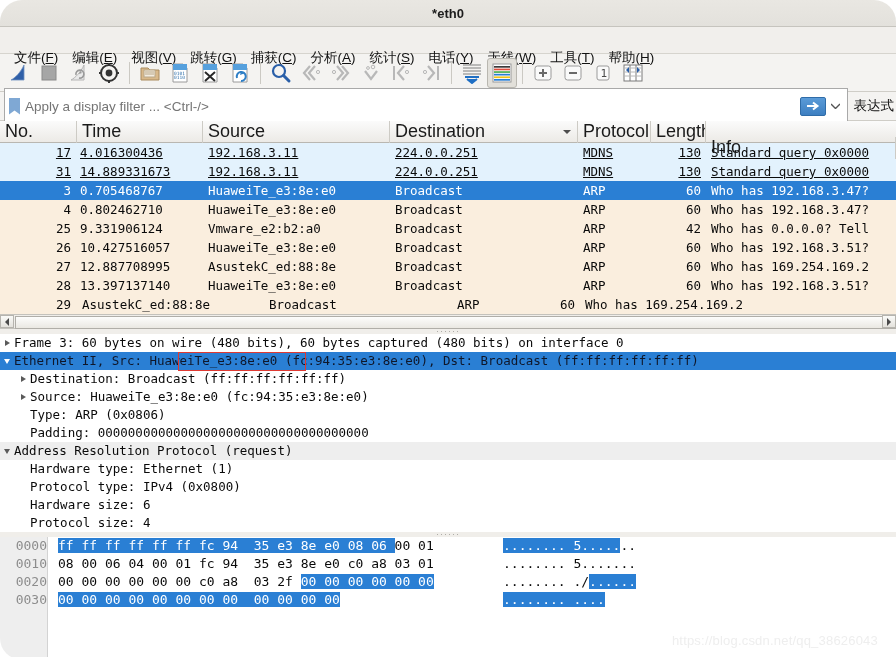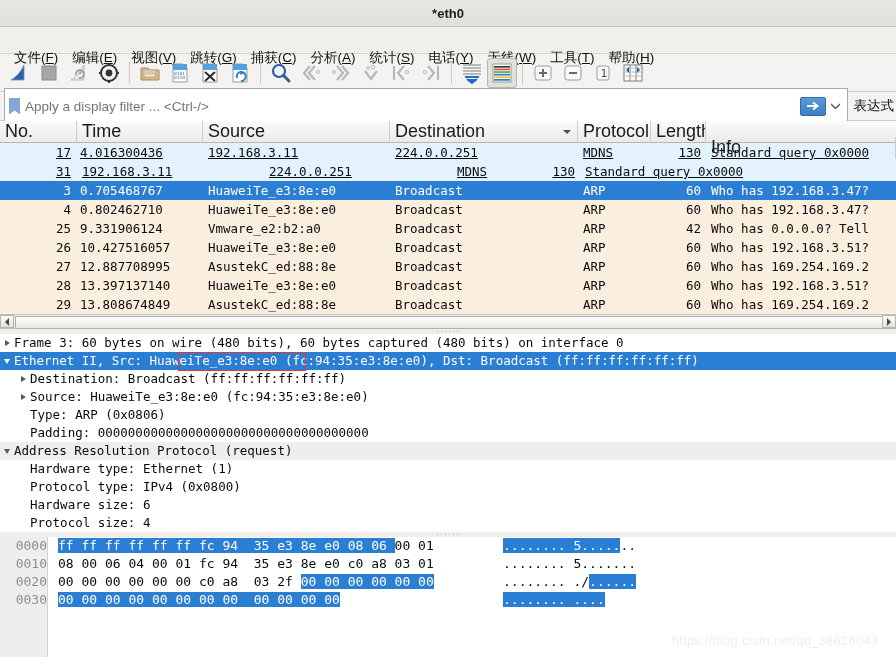--- a/index.html
+++ b/index.html
@@ -3,21 +3,21 @@
 <meta charset="utf-8">
 <style>
   * { box-sizing: border-box; }
   html, body {
     margin: 0; padding: 0;
     width: 896px; height: 660px;
     overflow: hidden;
     background: #ffffff;
     font-family: "Liberation Sans", sans-serif;
   }
-  #app { position: relative; width: 896px; height: 660px; overflow: hidden; }
+  #app { position: relative; width: 896px; height: 660px; overflow: hidden; border-radius: 22px; }
 
   
   .titlebar {
     height: 27px;
     background: linear-gradient(to bottom, #e9e7e2, #e3e1dc);
     border-bottom: 1px solid #c6c4be;
     display: flex; align-items: center; justify-content: center;
   }
   .titlebar .t {
     font-size: 13px; color: #1c1c1c; font-weight: bold;
@@ -165,21 +165,21 @@
   .splitter .dots { font-size: 9px; color: #a6a49e; letter-spacing: 1px; line-height: 5px;}
   .detail { background: #ffffff; position: relative; }
   .drow {
     height: 18px; line-height: 18px;
     display: flex; align-items: center;
     font-family: "DejaVu Sans Mono","Liberation Mono",monospace;
     font-size: 12.5px; color: #0a0a0a;
     white-space: nowrap;
     position: relative;
   }
-  .drow.sel { background: #2a7fd4; color: #ffffff; }
+  .drow.sel { background: #2a7fd4; color: #0f172a; }
   .drow.grey { background: #eeeeee; }
   .twisty {
     width: 14px; flex: 0 0 auto;
     display: flex; align-items: center; justify-content: center;
   }
   .tri-r { width:0;height:0;border-top:3.5px solid transparent;border-bottom:3.5px solid transparent;border-left:5px solid #5a5a5a;}
   .tri-d { width:0;height:0;border-left:3.5px solid transparent;border-right:3.5px solid transparent;border-top:5px solid #5a5a5a;}
   .drow.sel .tri-d { border-top-color:#ffffff; }
   .redbox {
     position: absolute;
@@ -428,20 +428,21 @@
           <div class="c c-no" style="width: 77px;">17</div>
           <div class="c c-time" style="width: 126px;">4.016300436</div>
           <div class="c " style="width: 187px; padding-left: 5px;">192.168.3.11</div>
           <div class="c " style="width: 188px; padding-left: 5px;">224.0.0.251</div>
           <div class="c " style="width: 73px; padding-left: 5px;">MDNS</div>
           <div class="c c-len" style="width: 55px;">130</div>
           <div class="c " style="width: 190px; padding-left: 5px;">Standard query 0x0000</div>
         </div>
         <div class="prow mdns">
           <div class="c c-no" style="width: 77px;">31</div>
+          <div class="c c-time" style="width: 126px;">14.889331673</div>
           <div class="c " style="width: 187px; padding-left: 5px;">192.168.3.11</div>
           <div class="c " style="width: 188px; padding-left: 5px;">224.0.0.251</div>
           <div class="c " style="width: 73px; padding-left: 5px;">MDNS</div>
           <div class="c c-len" style="width: 55px;">130</div>
           <div class="c " style="width: 190px; padding-left: 5px;">Standard query 0x0000</div>
         </div>
         <div class="prow sel">
           <div class="c c-no" style="width: 77px;">3</div>
           <div class="c c-time" style="width: 126px;">0.705468767</div>
           <div class="c " style="width: 187px; padding-left: 5px;">HuaweiTe_e3:8e:e0</div>
@@ -490,21 +491,20 @@
           <div class="c c-no" style="width: 77px;">28</div>
           <div class="c c-time" style="width: 126px;">13.397137140</div>
           <div class="c " style="width: 187px; padding-left: 5px;">HuaweiTe_e3:8e:e0</div>
           <div class="c " style="width: 188px; padding-left: 5px;">Broadcast</div>
           <div class="c " style="width: 73px; padding-left: 5px;">ARP</div>
           <div class="c c-len" style="width: 55px;">60</div>
           <div class="c " style="width: 190px; padding-left: 5px;">Who has 192.168.3.51?</div>
         </div>
         <div class="prow arp">
           <div class="c c-no" style="width: 77px;">29</div>
-          <div class="c c-time" style="width: 126px;">13.808674849</div>
           <div class="c " style="width: 187px; padding-left: 5px;">AsustekC_ed:88:8e</div>
           <div class="c " style="width: 188px; padding-left: 5px;">Broadcast</div>
           <div class="c " style="width: 73px; padding-left: 5px;">ARP</div>
           <div class="c c-len" style="width: 55px;">60</div>
           <div class="c " style="width: 190px; padding-left: 5px;">Who has 169.254.169.2</div>
         </div>
       </div>
     <div class="hscroll">
       <div class="hsbtn">
         <svg width="6" height="8" viewBox="0 0 6 8">

